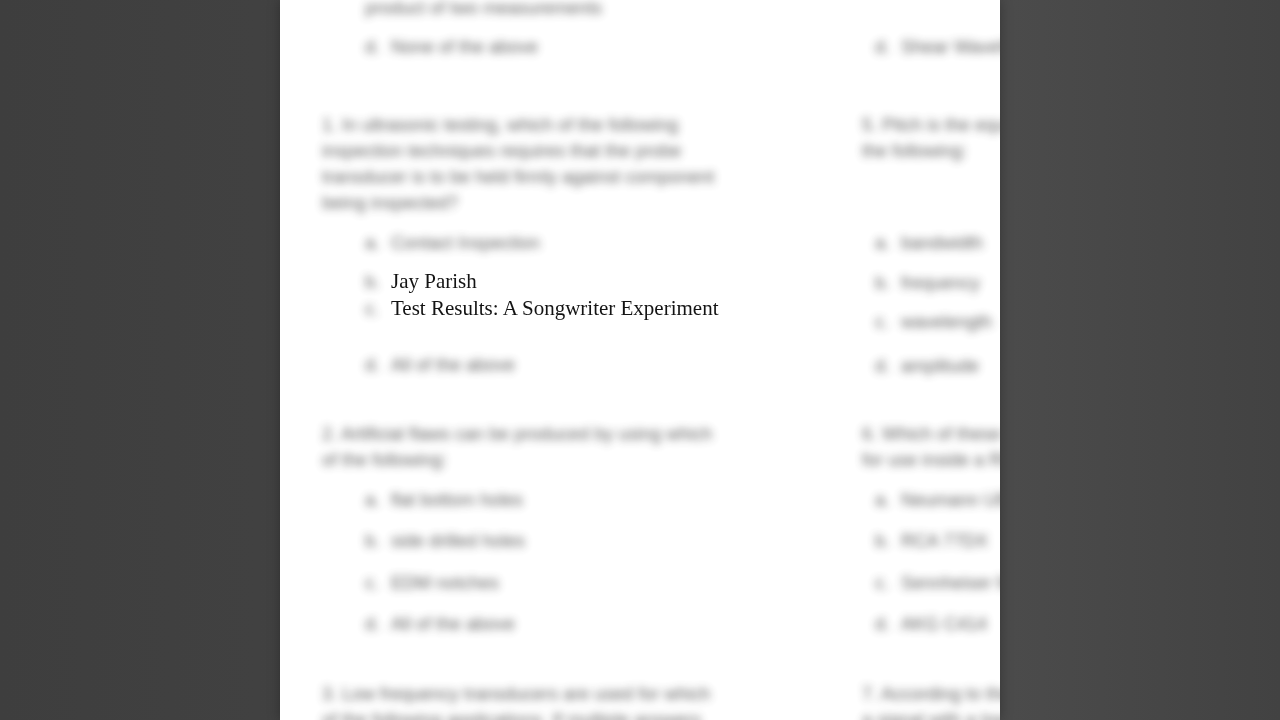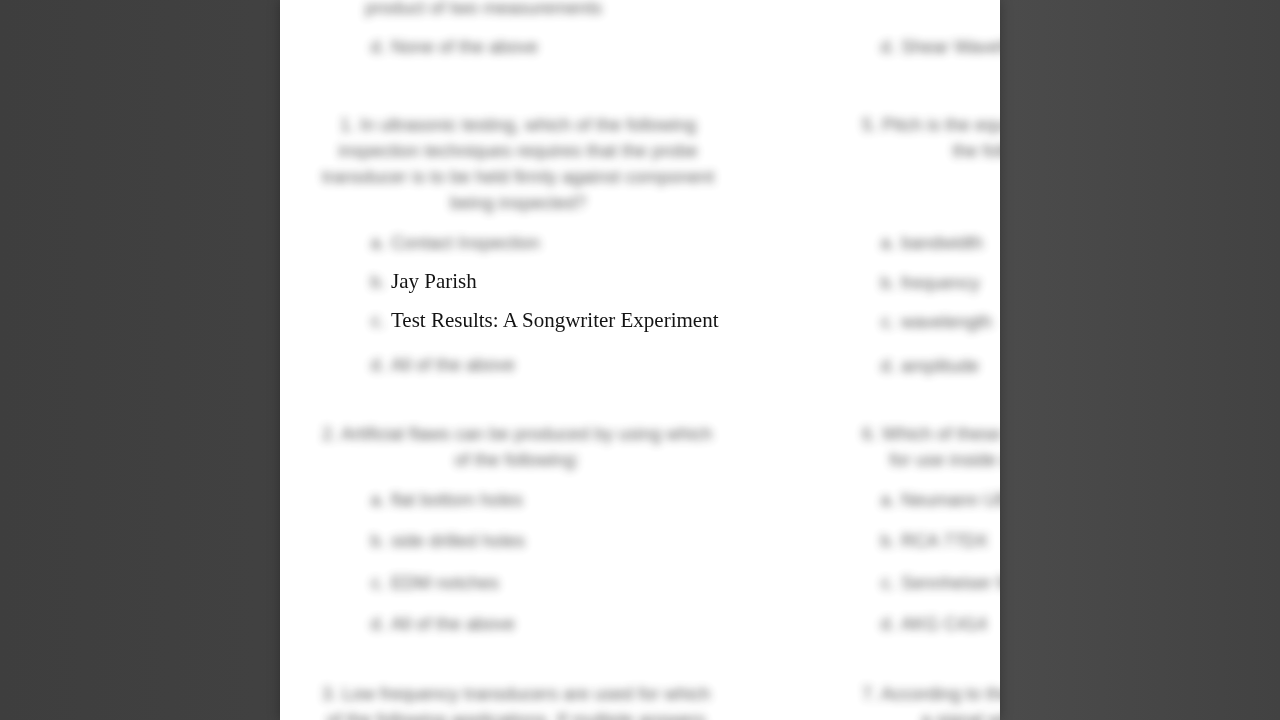--- a/index.html
+++ b/index.html
@@ -1,20 +1,20 @@
 <!DOCTYPE html>
 <html><head>
 <meta charset="utf-8">
 <style>
   html,body{margin:0;padding:0;background:#222;}
   .stage{position:relative;width:1280px;height:720px;overflow:hidden;
          background:linear-gradient(90deg,#3e3e3e 0%,#414141 20%,#464646 50%,#4b4b4b 79%,#424242 100%);
          font-family:"Liberation Sans",sans-serif;}
   .page{position:absolute;left:280px;top:0;width:720px;height:720px;background:#ffffff;
-        overflow:hidden;box-shadow:0 0 12px rgba(0,0,0,0.30);text-align:center;}
+        overflow:hidden;box-shadow:0 0 12px rgba(0,0,0,0.30);}
   .col{position:absolute;top:0;height:720px;}
   .col-left{left:42px;width:480px;}
   .col-right{left:582px;width:340px;}
   .q{position:absolute;left:0;white-space:nowrap;font-size:18px;line-height:26px;}
   .opt{position:absolute;white-space:nowrap;font-size:18px;line-height:25px;}
   .col-left .opt{left:43px;}
   .col-right .opt{left:13px;}
   .ltr{display:inline-block;width:26px;}
   .blur{filter:blur(4px);color:#3a3a3a;opacity:0.82;}
   .sharp{font-family:"Liberation Serif",serif;font-size:21px;line-height:27px;color:#141414;}
@@ -43,21 +43,21 @@
       </div>
 
       <div class="opt blur" style="top:231px">
         <span class="ltr">a.</span><span>Contact Inspection</span>
       </div>
 
       <div class="opt" style="top:268px">
         <span class="ltr blur">b.</span><span class="sharp">Jay Parish</span>
       </div>
 
-      <div class="opt" style="top:307px">
+      <div class="opt" style="top:295px">
         <span class="ltr blur">c.</span><span class="sharp">Test Results: A Songwriter Experiment</span>
       </div>
 
       <div class="opt blur" style="top:353px">
         <span class="ltr">d.</span><span>All of the above</span>
       </div>
 
       <div class="q blur" style="top:421px">
         <div>2. Artificial flaws can be produced by using which</div>
         <div>of the following:</div>

